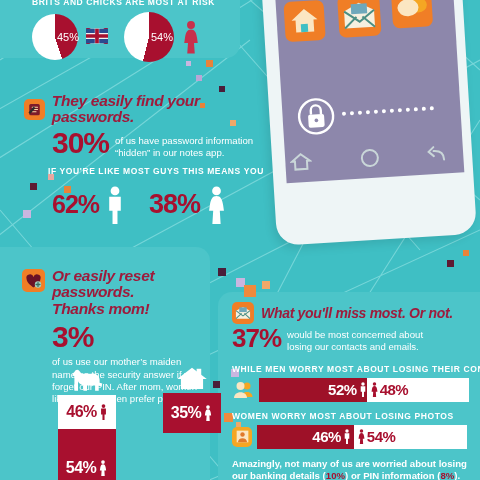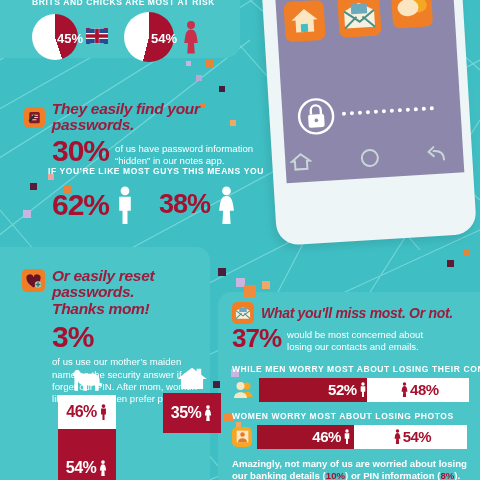--- a/index.html
+++ b/index.html
@@ -25,21 +25,21 @@
     letter-spacing:-.3px;line-height:1.05;font-style:italic;
   }
   .bignum{
     font-size:30px;font-weight:bold;color:#a8102f;line-height:.95;letter-spacing:-1px;
   }
   .body-copy{font-size:9.6px;color:#ffffff;line-height:1.28;}
 
   
   .pie{border-radius:50%;position:relative;}
   .pie-label{
-    position:absolute;color:#fff;font-size:13px;font-weight:bold;
+    position:absolute;color:#fff;font-size:11px;font-weight:normal;
   }
 
   
   .appicon{
     border-radius:7px;background:#f07e26;
     display:flex;align-items:center;justify-content:center;
   }
   .sqicon{border-radius:5px;background:#f07e26;display:flex;align-items:center;justify-content:center;}
 
   
@@ -54,21 +54,21 @@
   .bar-seg{
     display:flex;align-items:center;justify-content:center;
     font-weight:bold;letter-spacing:-.5px;
   }
   .seg-white{color:#a8102f;}
   .seg-red{color:#ffffff;}
 
   
   .hbar{position:absolute;background:#ffffff;display:flex;align-items:stretch;}
   .hbar-left{background:#9e1128;display:flex;align-items:center;justify-content:flex-end;}
-  .hbar-right{background:#ffffff;display:flex;align-items:center;justify-content:center;}
+  .hbar-right{background:#ffffff;display:flex;align-items:center;justify-content:flex-start;}
   .hbar-num{font-weight:bold;font-size:15px;letter-spacing:-.5px;}
 
   .confetti{position:absolute;z-index:4;}
 </style>
 </head>
 <body>
 
 <div id="bg-base"></div>
 <svg id="bg-texture" width="480" height="480" viewBox="0 0 480 480">
   <g stroke="#7fd9dc" stroke-width="1.1" fill="none" opacity=".85">
@@ -164,40 +164,40 @@
 
   <div class="pie" style="position:absolute;left:92px;top:-2px;width:50px;height:50px;background:conic-gradient(#a8102f 0deg 194deg,#ffffff 194deg 360deg);">
     <span class="pie-label" style="left:27px;top:19px;">54%</span>
   </div>
   <svg width="18" height="34" viewBox="0 0 24 44" style="position:absolute;left:150px;top:6px;">
     <circle cx="12" cy="6" r="5.3" fill="#c8304c"></circle>
     <path d="M12 12c5 0 7 4 8 11l1 7h-5l1 14h-10l1-14H3l1-7c1-7 3-11 8-11z" fill="#c8304c"></path>
   </svg>
 </div>
 
-<div style="position:absolute;left:24px;top:93px;z-index:5;width:260px;margin-top:8px;">
+<div style="position:absolute;left:24px;top:93px;z-index:5;width:260px;">
   <div style="display:flex;align-items:center;gap:7px;">
     <div class="sqicon" style="width:21px;height:21px;">
       <svg width="15" height="15" viewBox="0 0 20 20">
         <rect x="3" y="2.5" width="14" height="15" rx="2" fill="#7d1b2b"></rect>
         <path d="M7 7h7M7 10h7M7 13h5" stroke="#f8d9a8" stroke-width="1.5" stroke-linecap="round"></path>
         <path d="M2 14 9 6l2.2 2.2L4 16z" fill="#2c2c2c"></path>
       </svg>
     </div>
     <span class="head">They easily find your passwords.</span>
   </div>
   <div style="display:flex;align-items:flex-start;gap:6px;margin-top:3px;margin-left:28px;">
     <span class="bignum">30%</span>
     <span class="body-copy" style="margin-top:6px;max-width:175px;">of us have password information “hidden” in our notes app.</span>
   </div>
 </div>
 
 <div style="position:absolute;left:48px;top:166px;z-index:5;" class="kicker">IF YOU'RE LIKE MOST GUYS THIS MEANS YOU</div>
 <div style="position:absolute;left:52px;top:186px;z-index:5;display:flex;align-items:center;gap:6px;">
-  <span class="bignum" style="font-size:30px;">62%</span>
+  <span class="bignum" style="font-size:25px;">62%</span>
   <svg width="20" height="38" viewBox="0 0 24 46">
     <circle cx="12" cy="6" r="5.3" fill="#ffffff"></circle>
     <path d="M5 13h14v17h-4v16h-6V30H5z" fill="#ffffff"></path>
   </svg>
   <span class="bignum" style="font-size:27px;margin-left:18px;">38%</span>
   <svg width="21" height="38" viewBox="0 0 24 46">
     <circle cx="12" cy="6" r="5.3" fill="#ffffff"></circle>
     <path d="M12 12c5 0 7 4 8 11l1 7h-5l1 16h-10l1-16H3l1-7c1-7 3-11 8-11z" fill="#ffffff"></path>
   </svg>
 </div>

